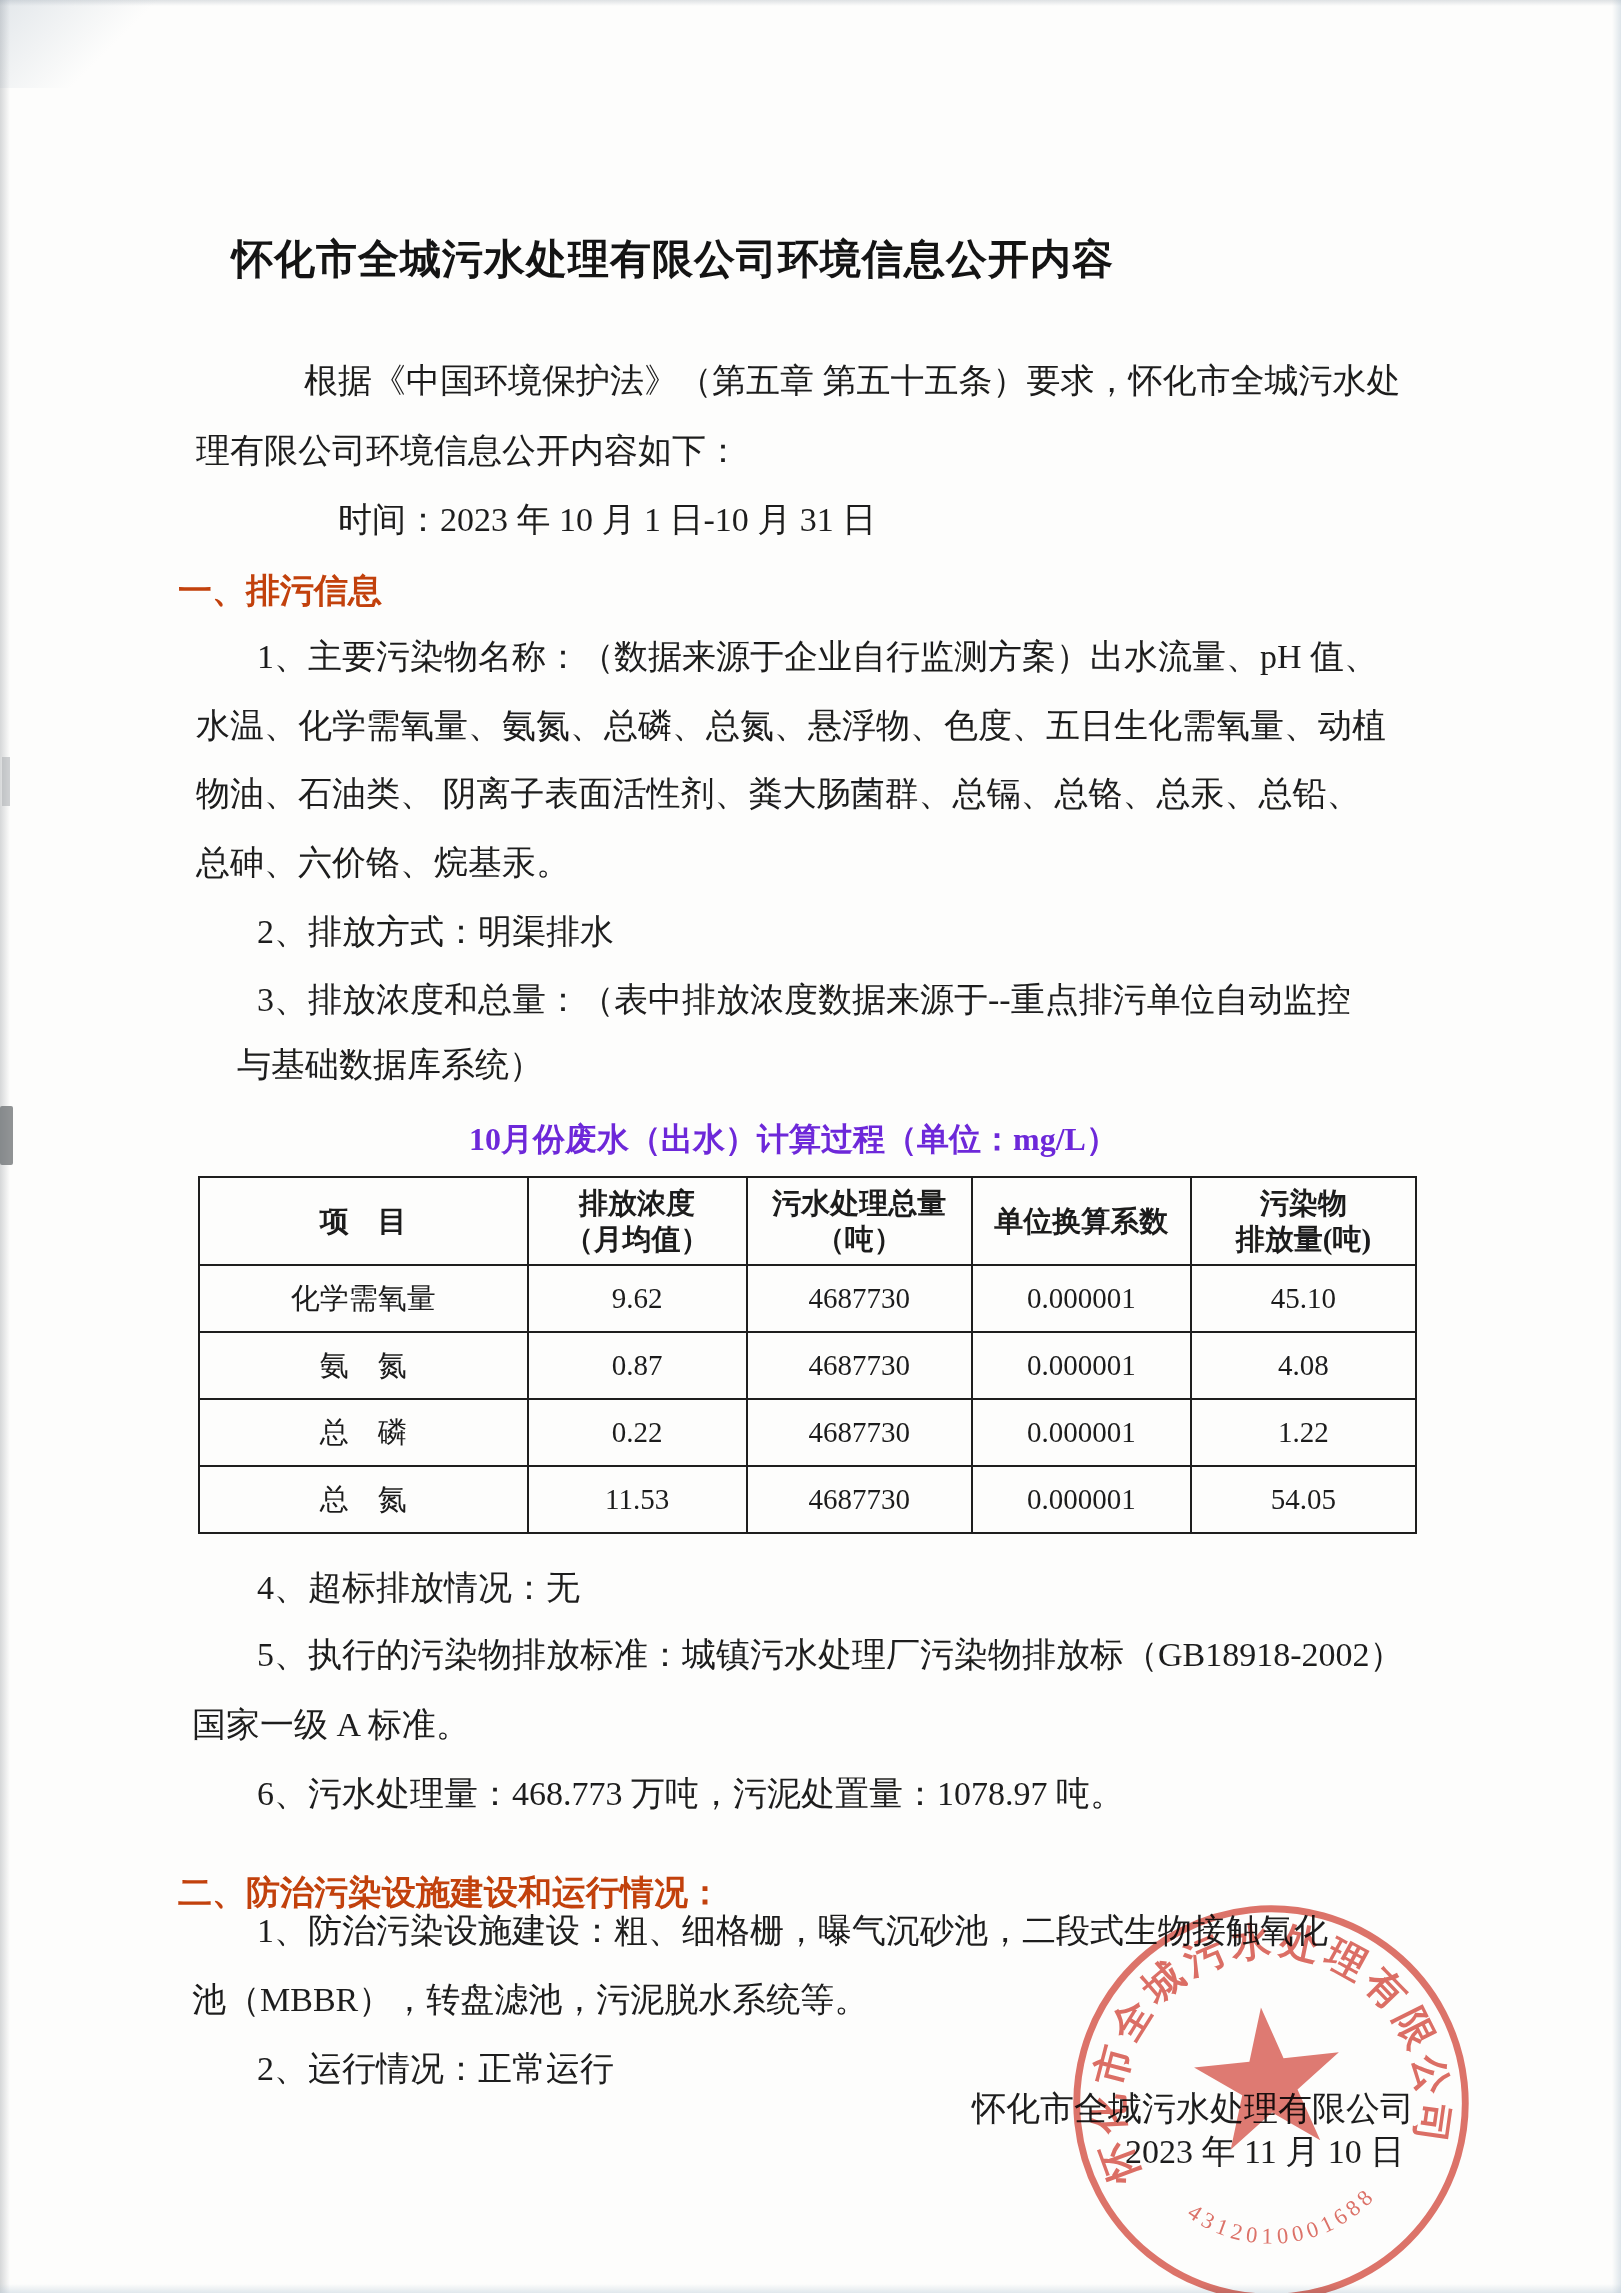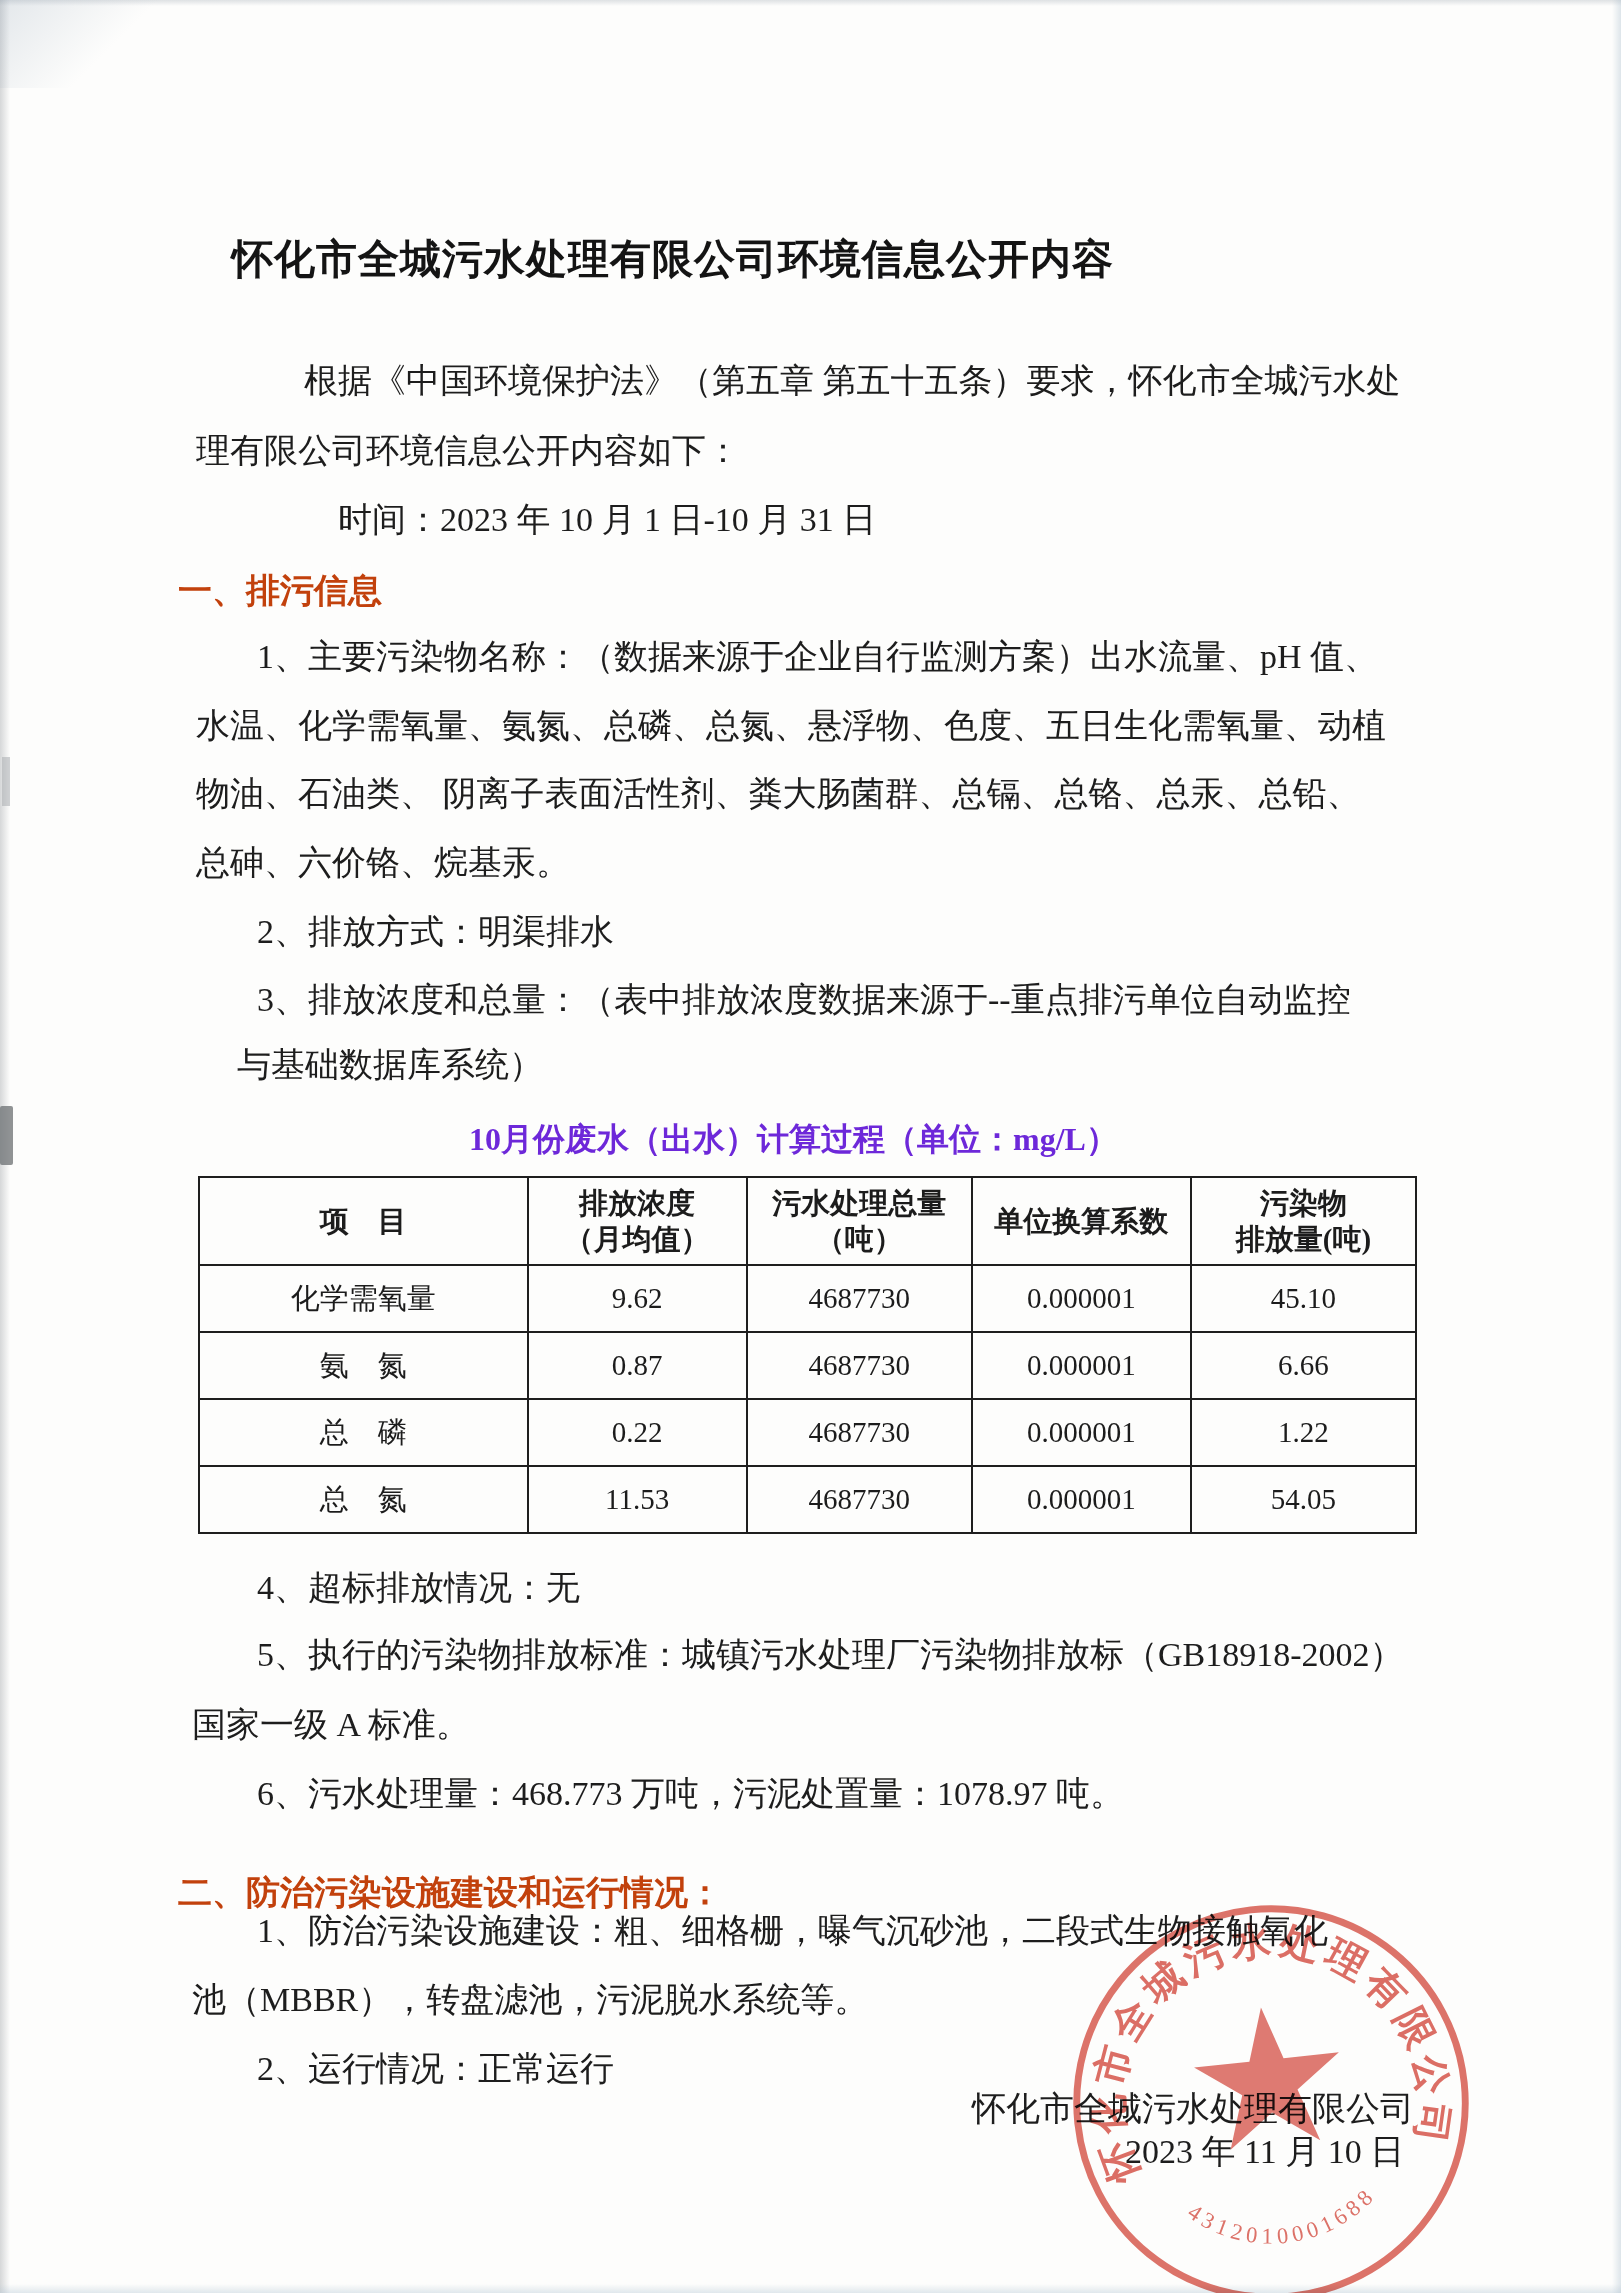--- a/index.html
+++ b/index.html
@@ -118,21 +118,21 @@
         <td>9.62</td>
         <td>4687730</td>
         <td>0.000001</td>
         <td>45.10</td>
       </tr>
       <tr>
         <td>氨　氮</td>
         <td>0.87</td>
         <td>4687730</td>
         <td>0.000001</td>
-        <td>6.66</td>
+        <td>4.08</td>
       </tr>
       <tr>
         <td>总　磷</td>
         <td>0.22</td>
         <td>4687730</td>
         <td>0.000001</td>
         <td>1.22</td>
       </tr>
       <tr>
         <td>总　氮</td>

